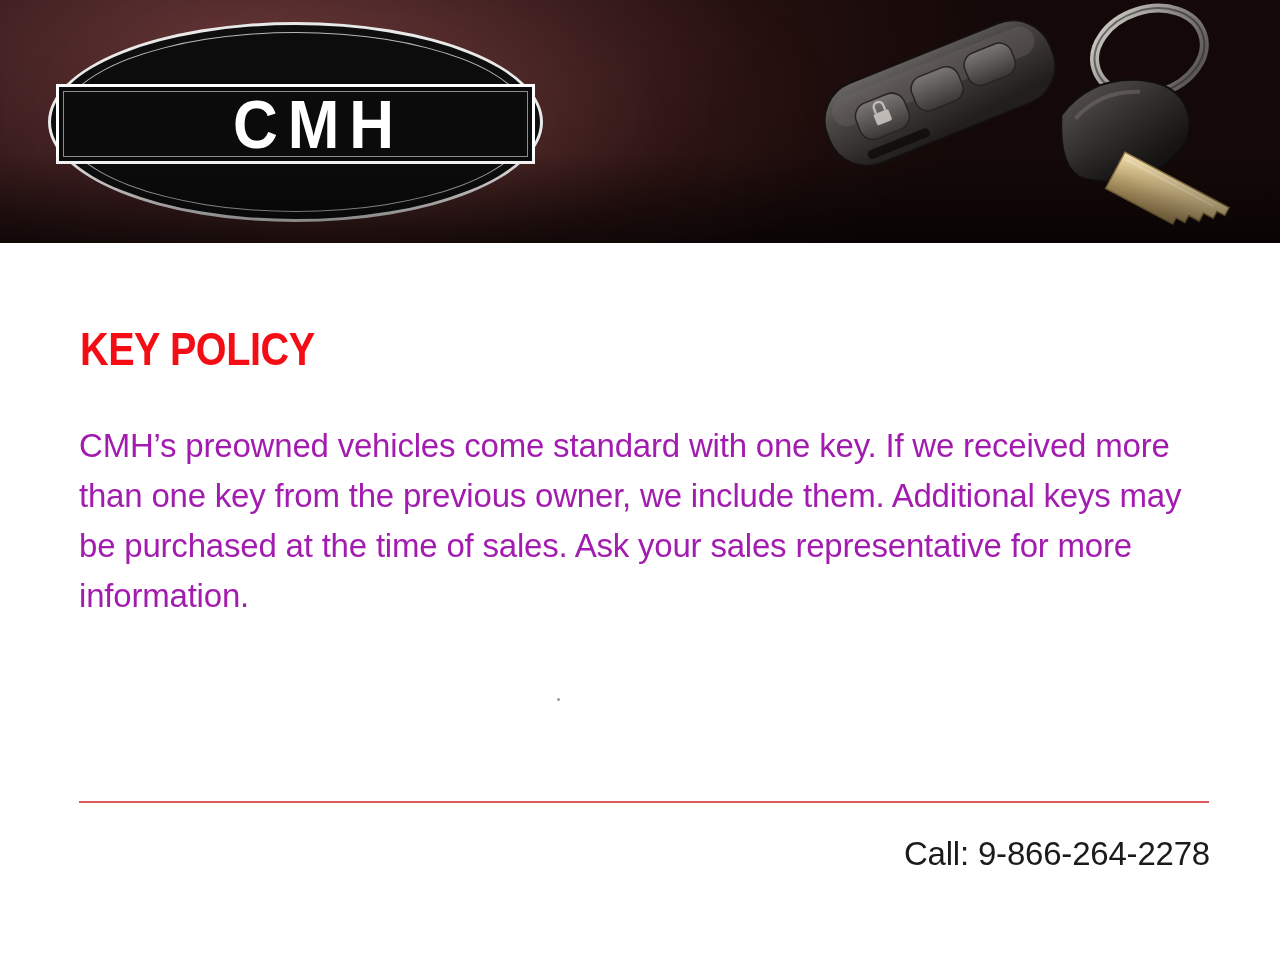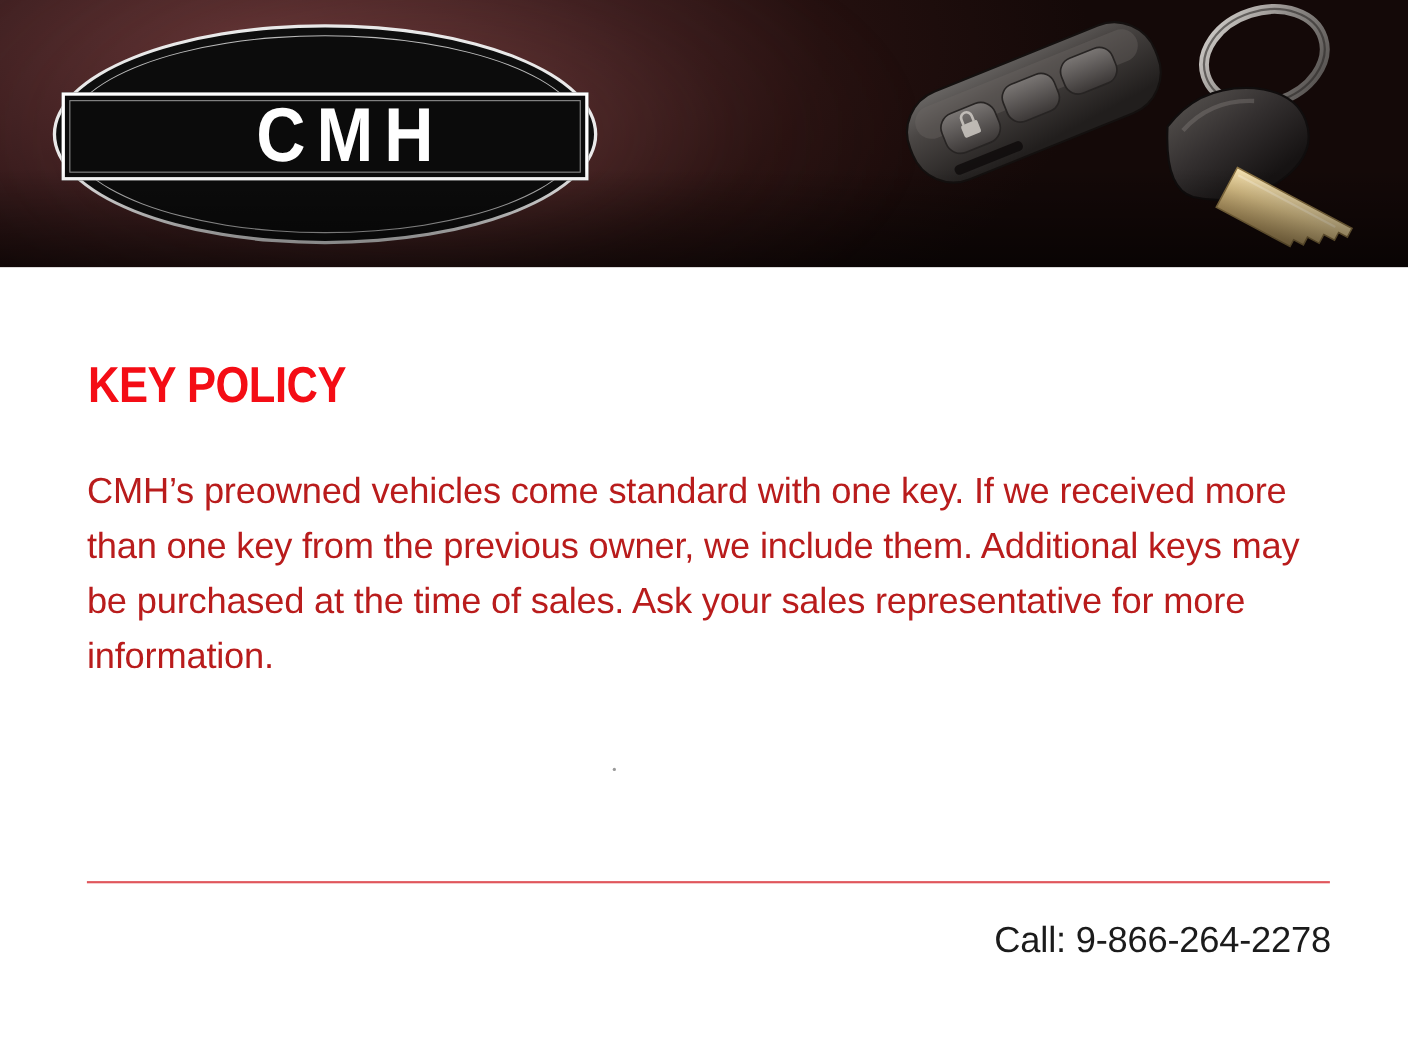--- a/index.html
+++ b/index.html
@@ -136,21 +136,21 @@
     transform: scaleX(0.86);
     transform-origin: left center;
     line-height: 1;
   }
   .body-text {
     position: absolute;
     left: 79px;
     top: 178px;
     width: 1145px;
     margin: 0;
-    color: #b91c1c;
+    color: #a21caf;
     font-family: "Liberation Sans", sans-serif;
     font-size: 33px;
     line-height: 50px;
     letter-spacing: -0.2px;
   }
   .mid-dot {
     position: absolute;
     left: 557px;
     top: 455px;
     width: 3px;

